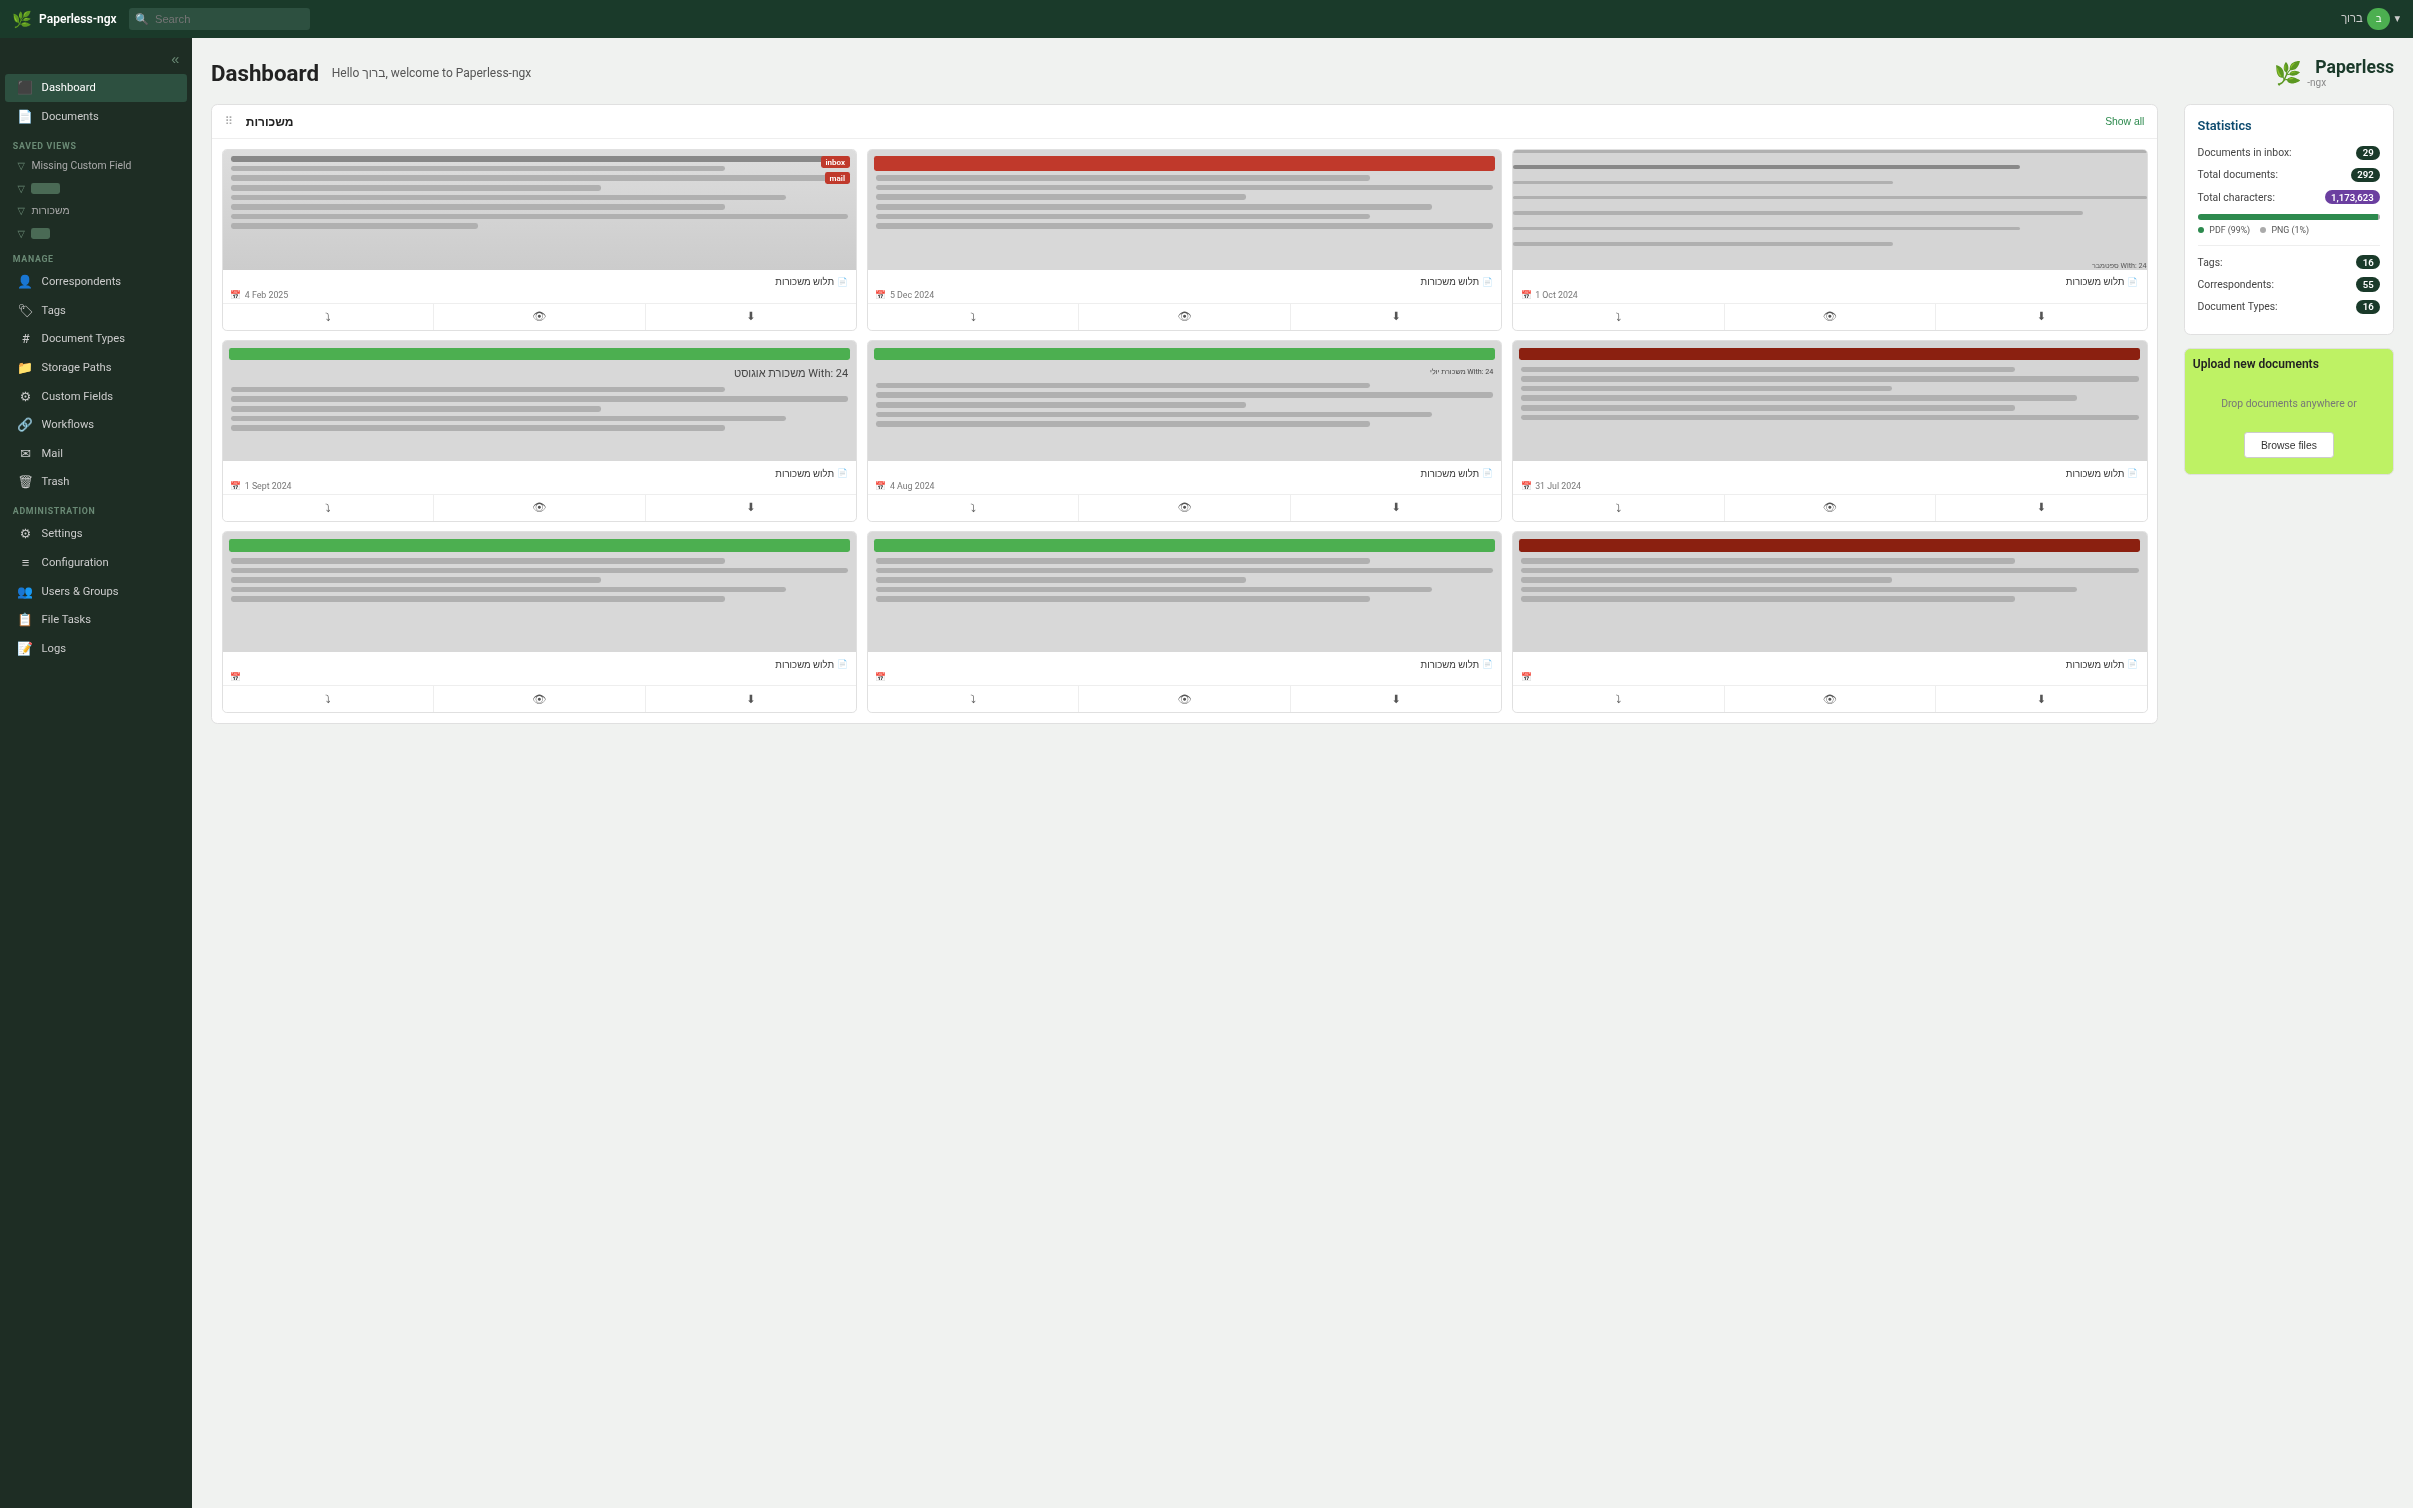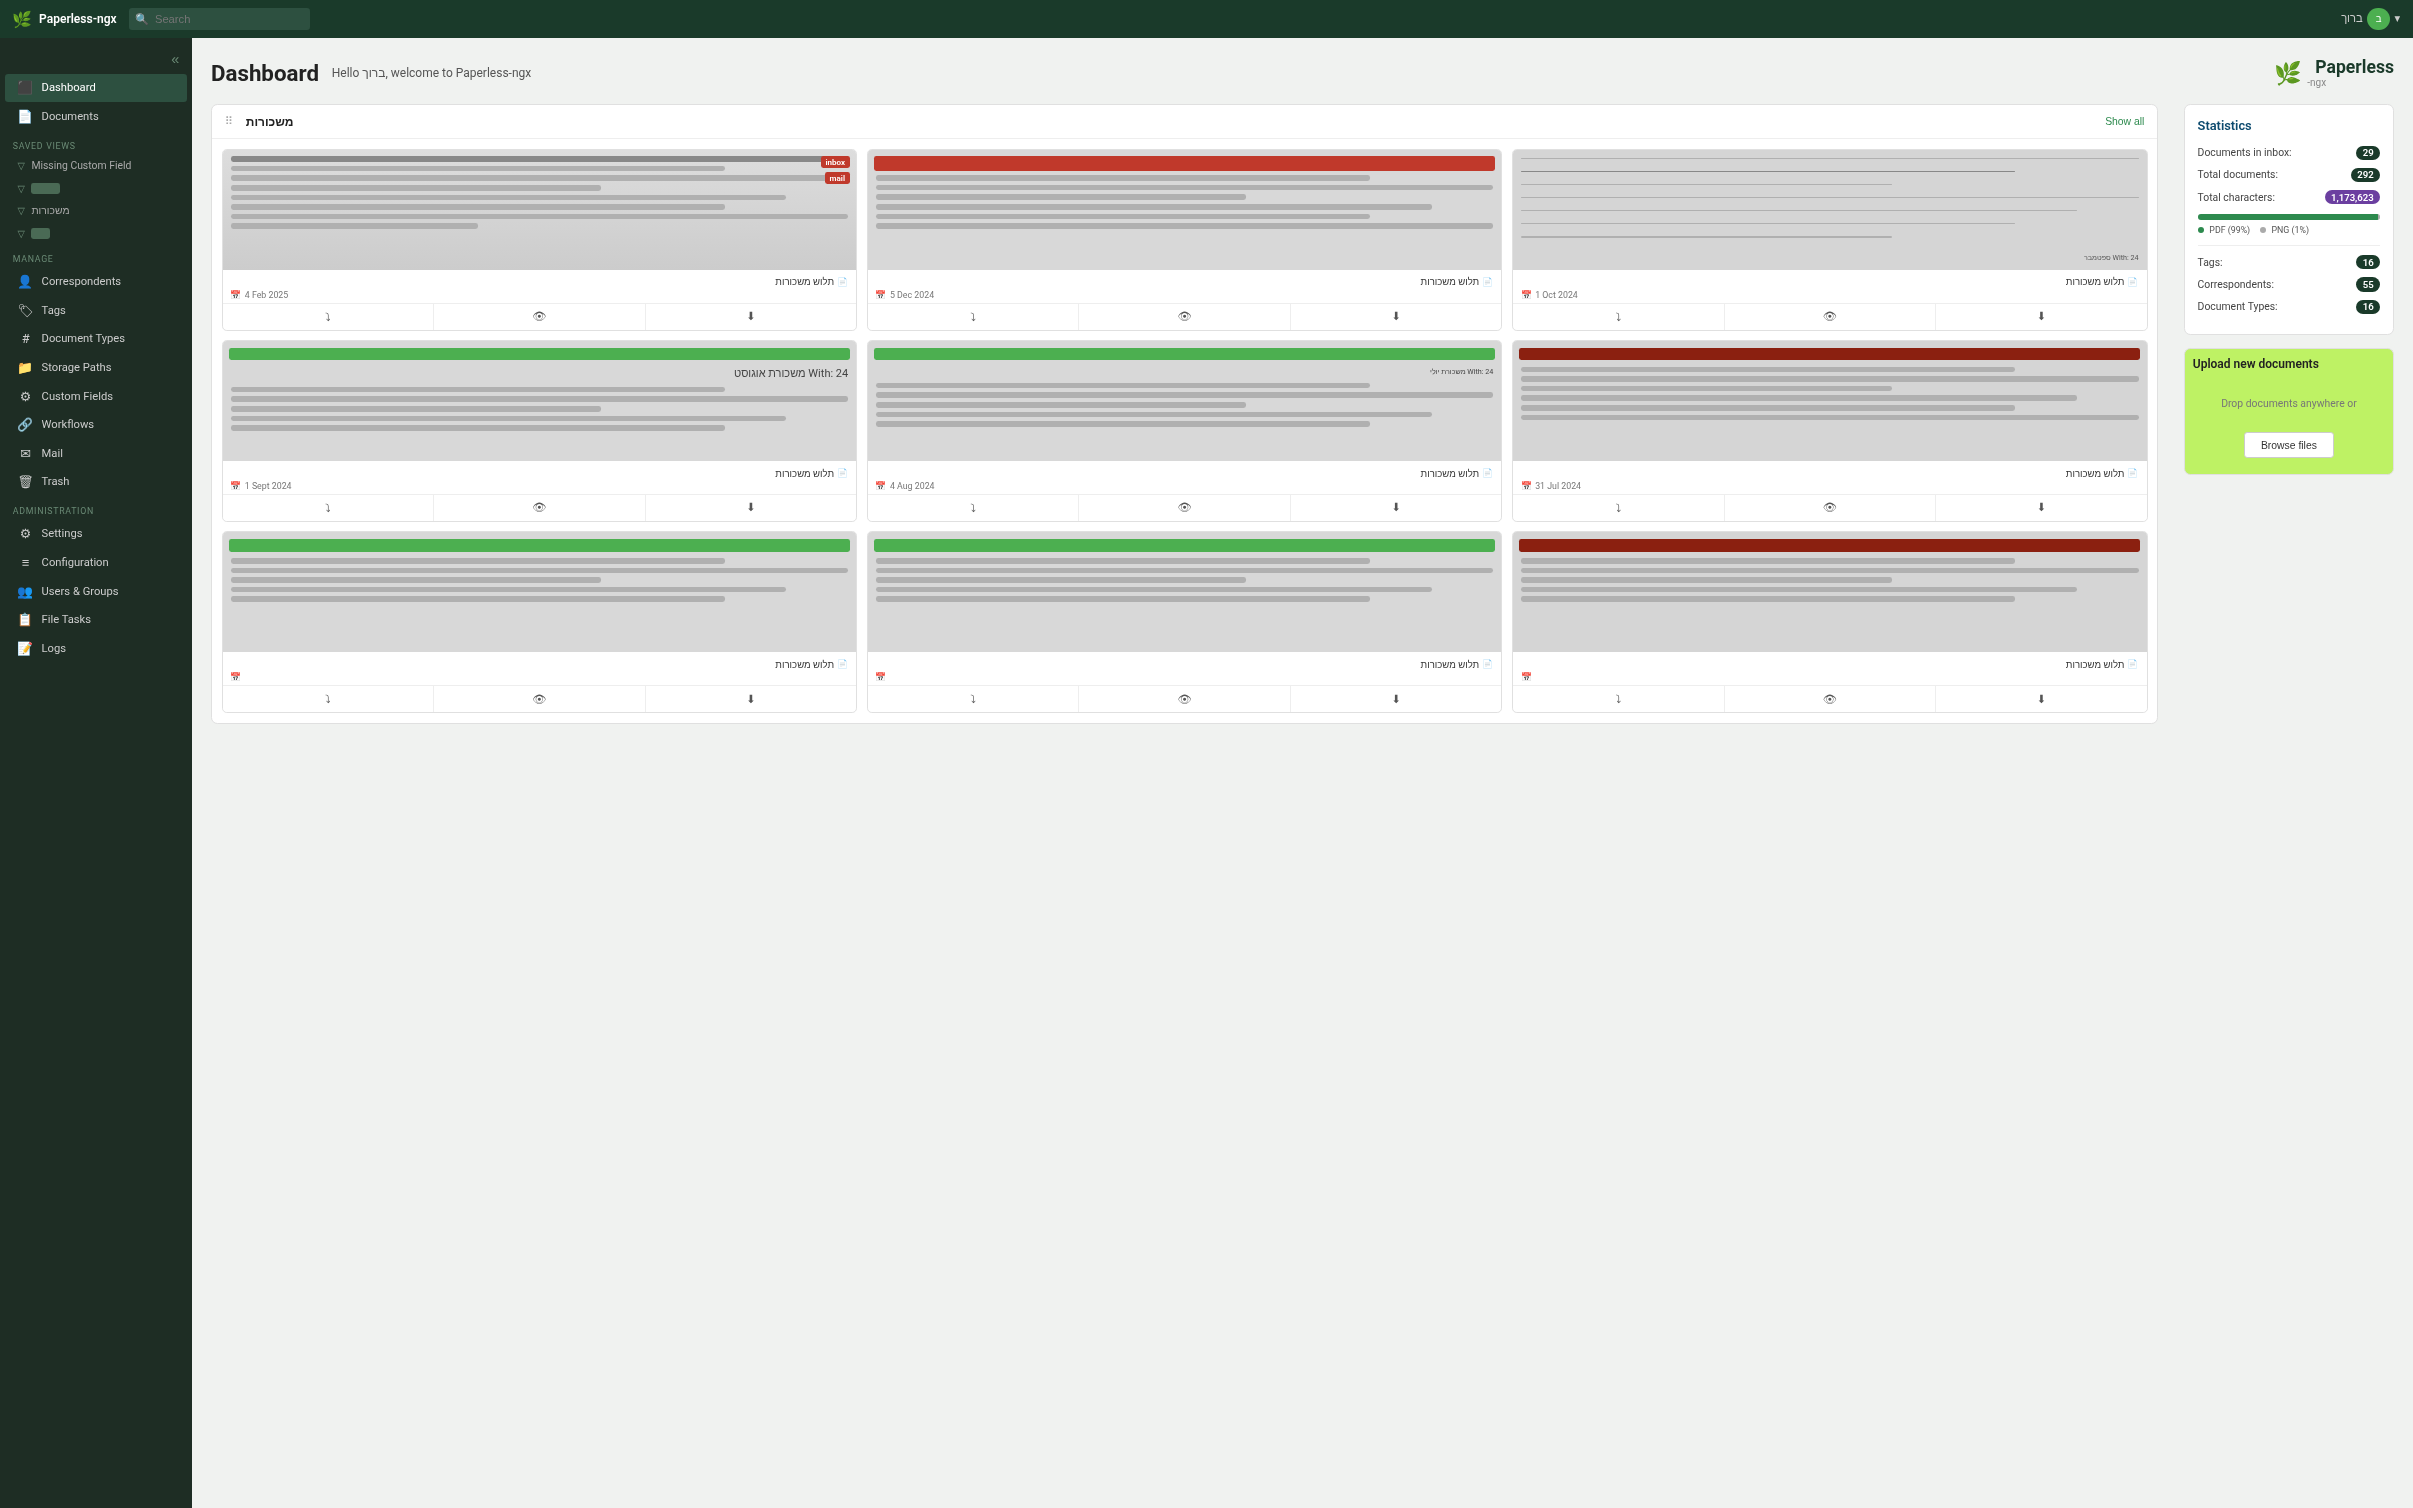--- a/index.html
+++ b/index.html
@@ -99,21 +99,21 @@
       cursor: pointer;
       font-size: 11.2px;
       color: #ccc;
       border-radius: 3.2px;
       margin: 0.8px 4.8px;
     }
     .sidebar-item.active { background: #2d5040; color: #fff; }
     .sidebar-item-icon { font-size: 12.8px; width: 16px; text-align: center; }
     .sidebar-section {
       font-size: 8.8px;
-      font-weight: 400;
+      font-weight: 700;
       color: #6a8a75;
       padding: 9.6px 12.8px 3.2px;
       letter-spacing: 0.08em;
       text-transform: uppercase;
     }
     .sidebar-collapse-btn {
       background: none;
       border: none;
       color: #6a8a75;
       cursor: pointer;
@@ -620,21 +620,21 @@
               </div>
               <div class="doc-actions">
                 <button class="doc-action-btn">⤵</button>
                 <button class="doc-action-btn">👁</button>
                 <button class="doc-action-btn">⬇</button>
               </div>
             </div>
 
             <div class="doc-card">
               <div class="doc-thumbnail" style="position:relative;height:120px;background:#d5d5d5;">
-                <div style="padding:8px;display:flex;flex-direction:column;gap:12px;height:100%;">
+                <div style="padding:0;display:flex;flex-direction:column;gap:12px;height:100%;">
                   <div class="tl w100"></div>
                   <div class="tl w80 dark"></div>
                   <div class="tl w60"></div>
                   <div class="tl w100"></div>
                   <div class="tl w90"></div>
                   <div class="tl w80"></div>
                   <div class="tl w60"></div>
                   <div style="font-size:7.2px;color:#555;margin-top:3.2px;direction:rtl;">With: 24 ספטמבר</div>
                 </div>
               </div>

